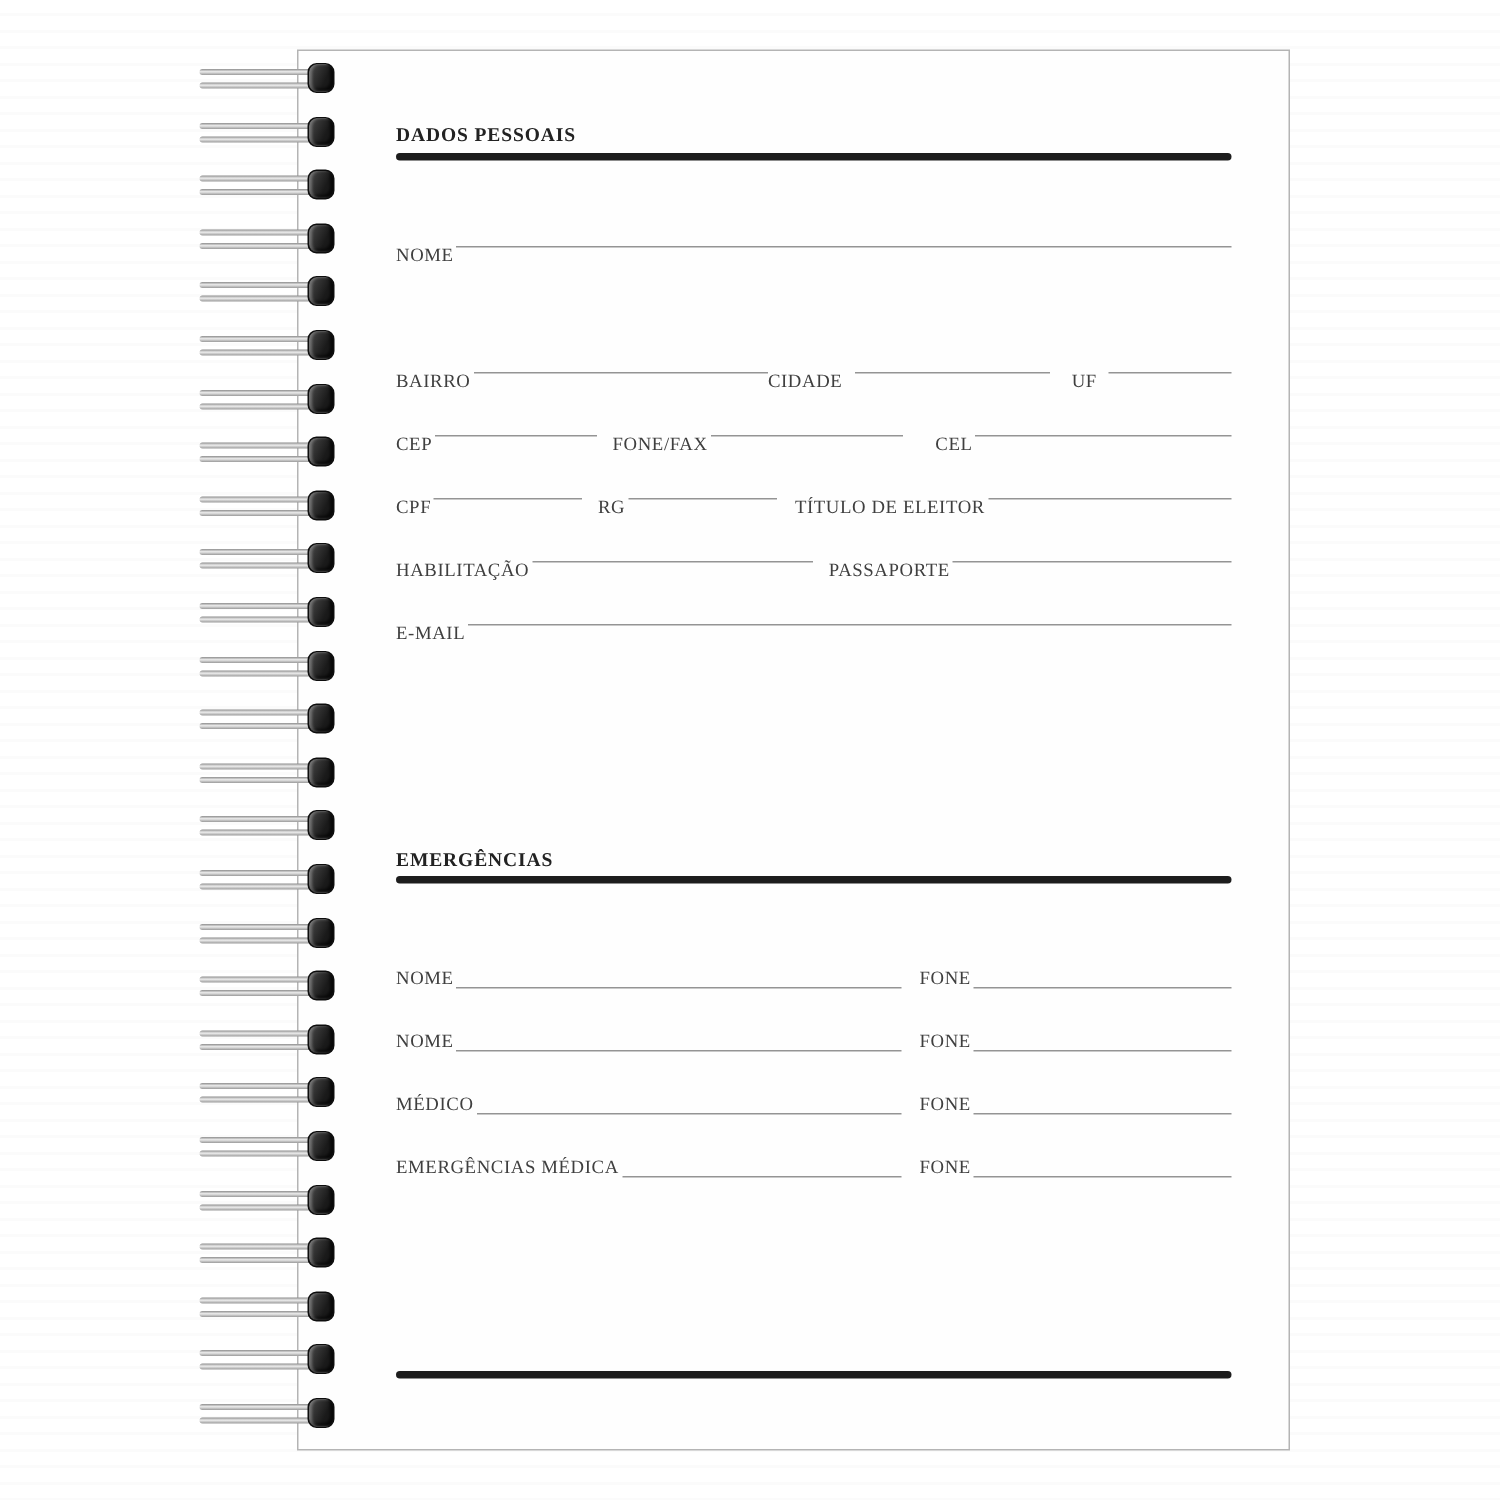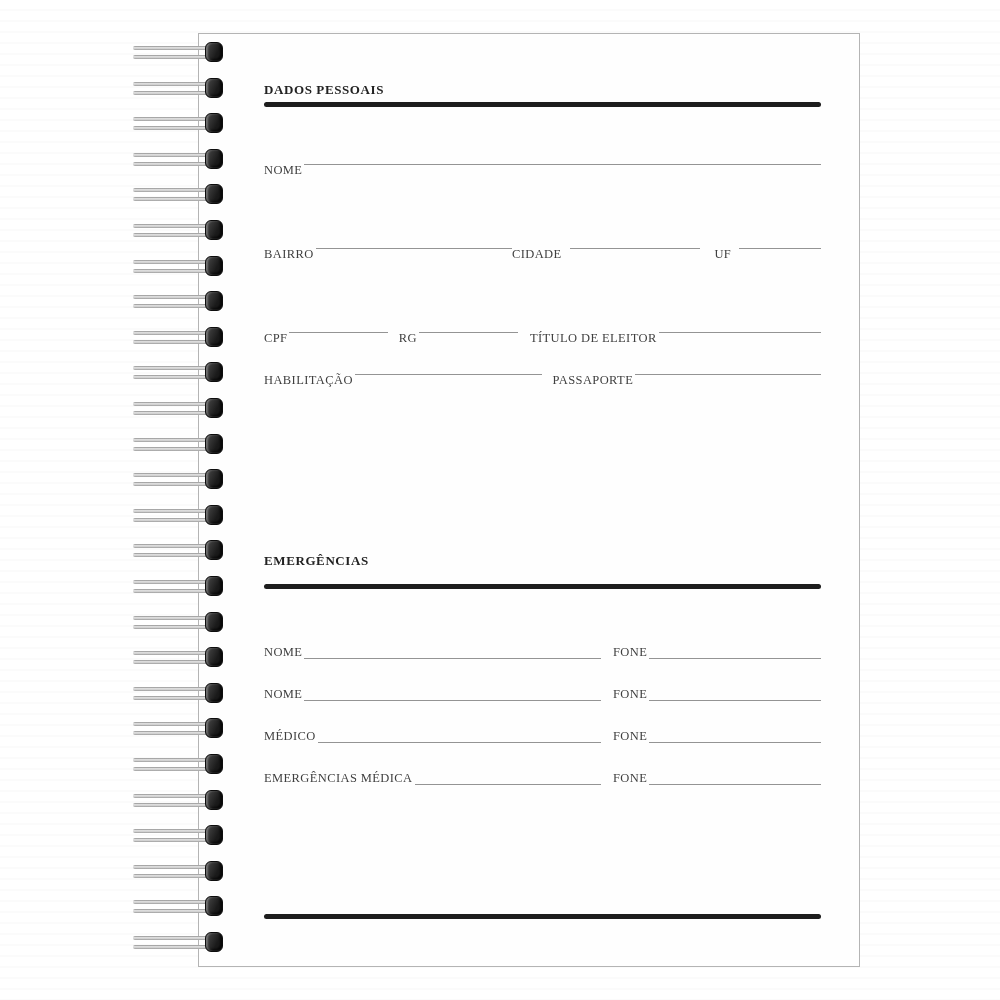--- a/index.html
+++ b/index.html
@@ -78,40 +78,52 @@
 
     <div class="row" style="top:214px">
       <span class="lbl">BAIRRO</span>
       <span class="line" style="flex:192"></span>
       <span class="lbl" style="">CIDADE</span>
       <span class="line" style="flex:128;margin-left:8px"></span>
       <span class="lbl" style="margin-left:14px">UF</span>
       <span class="line" style="flex:80;margin-left:8px"></span>
     </div>
 
+    <div class="row" style="top:256px">
+      <span class="lbl">CEP</span>
+      <span class="line" style="flex:111"></span>
+      <span class="lbl" style="margin-left:10px">FONE/FAX</span>
+      <span class="line" style="flex:131"></span>
+      <span class="lbl" style="margin-left:22px">CEL</span>
+      <span class="line" style="flex:175"></span>
+    </div>
 
     <div class="row" style="top:340px">
       <span class="lbl">HABILITAÇÃO</span>
       <span class="line" style="flex:194"></span>
       <span class="lbl" style="margin-left:11px">PASSAPORTE</span>
       <span class="line" style="flex:193"></span>
     </div>
 
     <div class="row" style="top:298px">
       <span class="lbl">CPF</span>
       <span class="line" style="flex:104"></span>
       <span class="lbl" style="margin-left:11px">RG</span>
       <span class="line" style="flex:105"></span>
       <span class="lbl" style="margin-left:12px">TÍTULO DE ELEITOR</span>
       <span class="line" style="flex:172"></span>
     </div>
 
-
-
-    <div class="sec-title" style="top:520px">EMERGÊNCIAS</div>
+    <div class="row" style="top:382px">
+      <span class="lbl">E-MAIL</span>
+      <span class="line" style="flex:1"></span>
+    </div>
+
+
+    <div class="sec-title" style="top:532px">EMERGÊNCIAS</div>
     <div class="bar" style="top:550px"></div>
 
     <div class="row" style="top:612px">
       <span class="colA">
         <span class="lbl">NOME</span>
         <span class="line" style="flex:1"></span>
       </span>
       <span class="colB">
         <span class="lbl">FONE</span>
         <span class="line" style="flex:1"></span>

